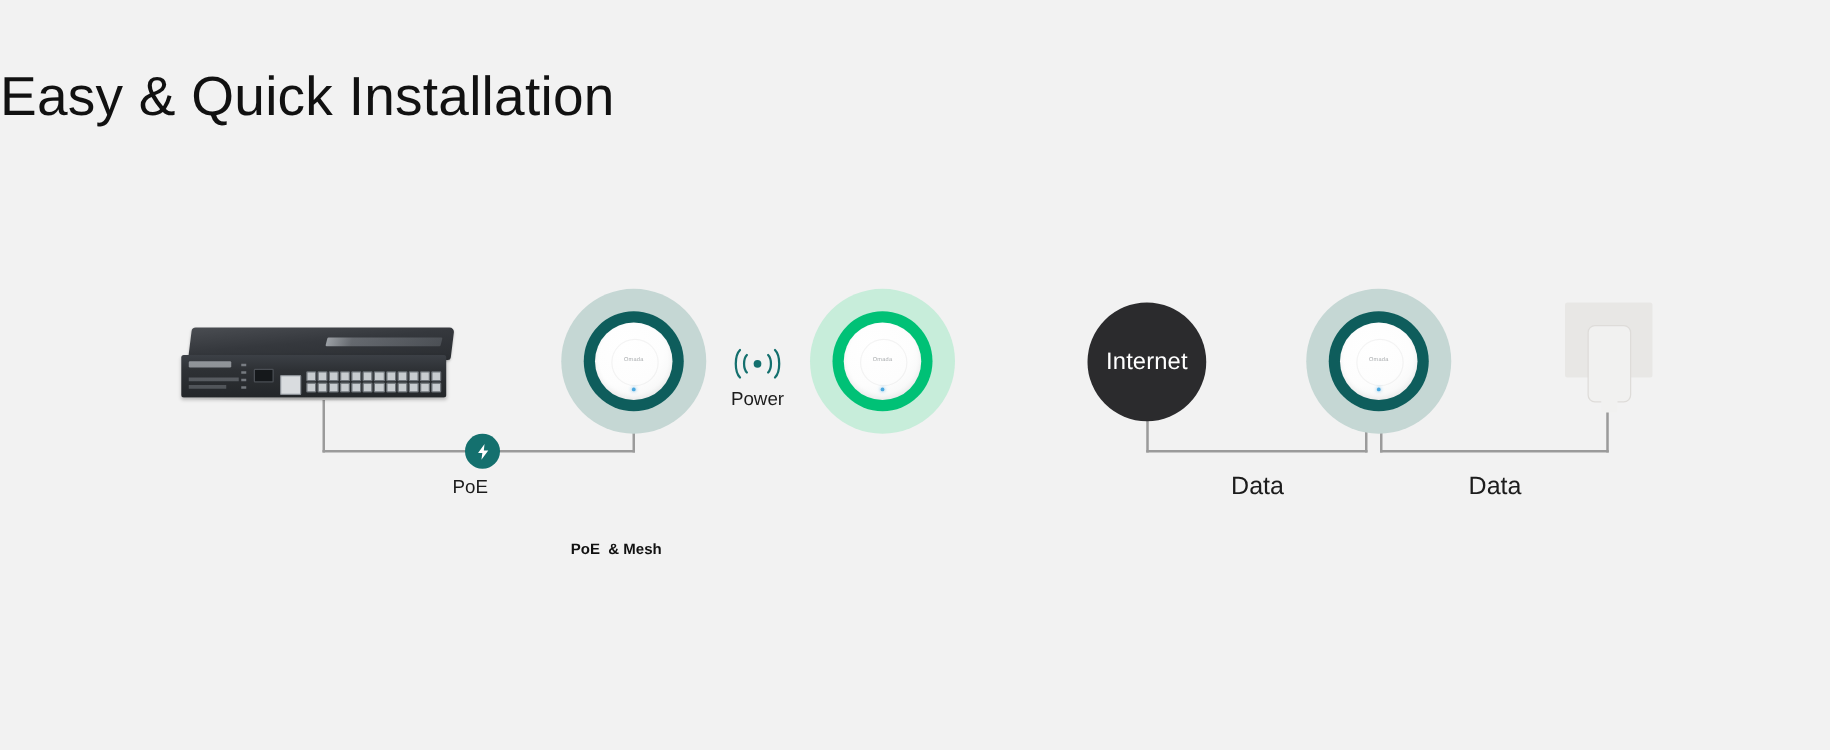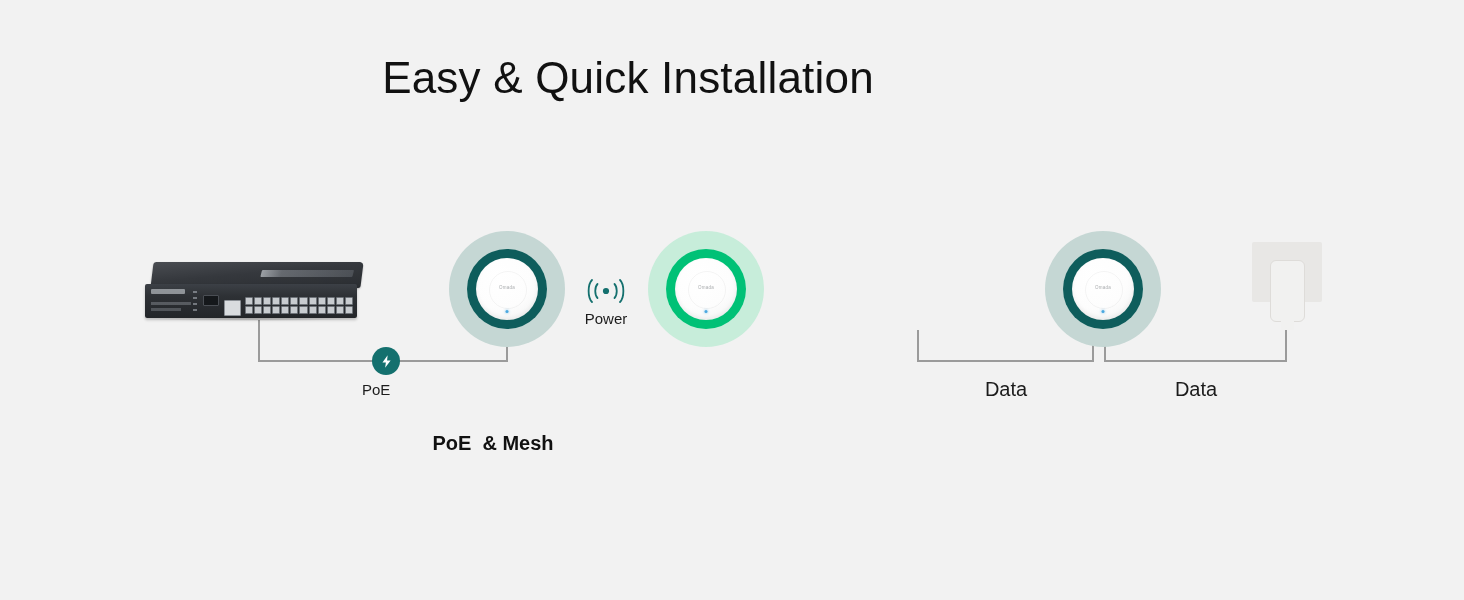--- a/index.html
+++ b/index.html
@@ -15,21 +15,20 @@
     overflow: hidden;
     position: relative;
   }
 
   
   .page-title {
     position: absolute;
     top: 52px;
     left: 0;
     width: 1256px;
-    text-align: center;
     font-size: 44px;
     font-weight: 300;
     letter-spacing: 0.2px;
     color: #111111;
     line-height: 1.2;
   }
 
   
   .stage {
     position: absolute;
@@ -333,21 +332,21 @@
     top: 78px;
     width: 13px;
     height: 10px;
     background: #f1f1f0;
     border-radius: 0 0 2px 2px;
   }
 
   
   .caption {
     position: absolute;
-    font-size: 20px;
+    font-size: 12px;
     font-weight: 700;
     color: #111111;
     text-align: center;
     white-space: pre;
   }
   .label-small {
     position: absolute;
     font-size: 20px;
     color: #1c1c1c;
     text-align: center;
@@ -477,20 +476,23 @@
   <div class="caption" style="left:393px; top:432px; width:200px;">PoE  &amp; Mesh</div>
 
   <div class="cable v" style="left:917px; top:330px; height:32px;"></div>
   <div class="cable h" style="left:917px; top:360px; width:177px;"></div>
   <div class="cable v" style="left:1092px; top:330px; height:32px;"></div>
 
   <div class="cable v" style="left:1104px; top:330px; height:32px;"></div>
   <div class="cable h" style="left:1104px; top:360px; width:183px;"></div>
   <div class="cable v" style="left:1285px; top:326px; height:36px;"></div>
 
+  <div class="internet">
+    <span>Internet</span>
+  </div>
 
   <div class="ap teal" style="left:1045px; top:231px;">
     <div class="halo"></div>
     <div class="ring"></div>
     <div class="body">
       <div class="logo">Omada</div>
       <div class="led"></div>
     </div>
   </div>
 

